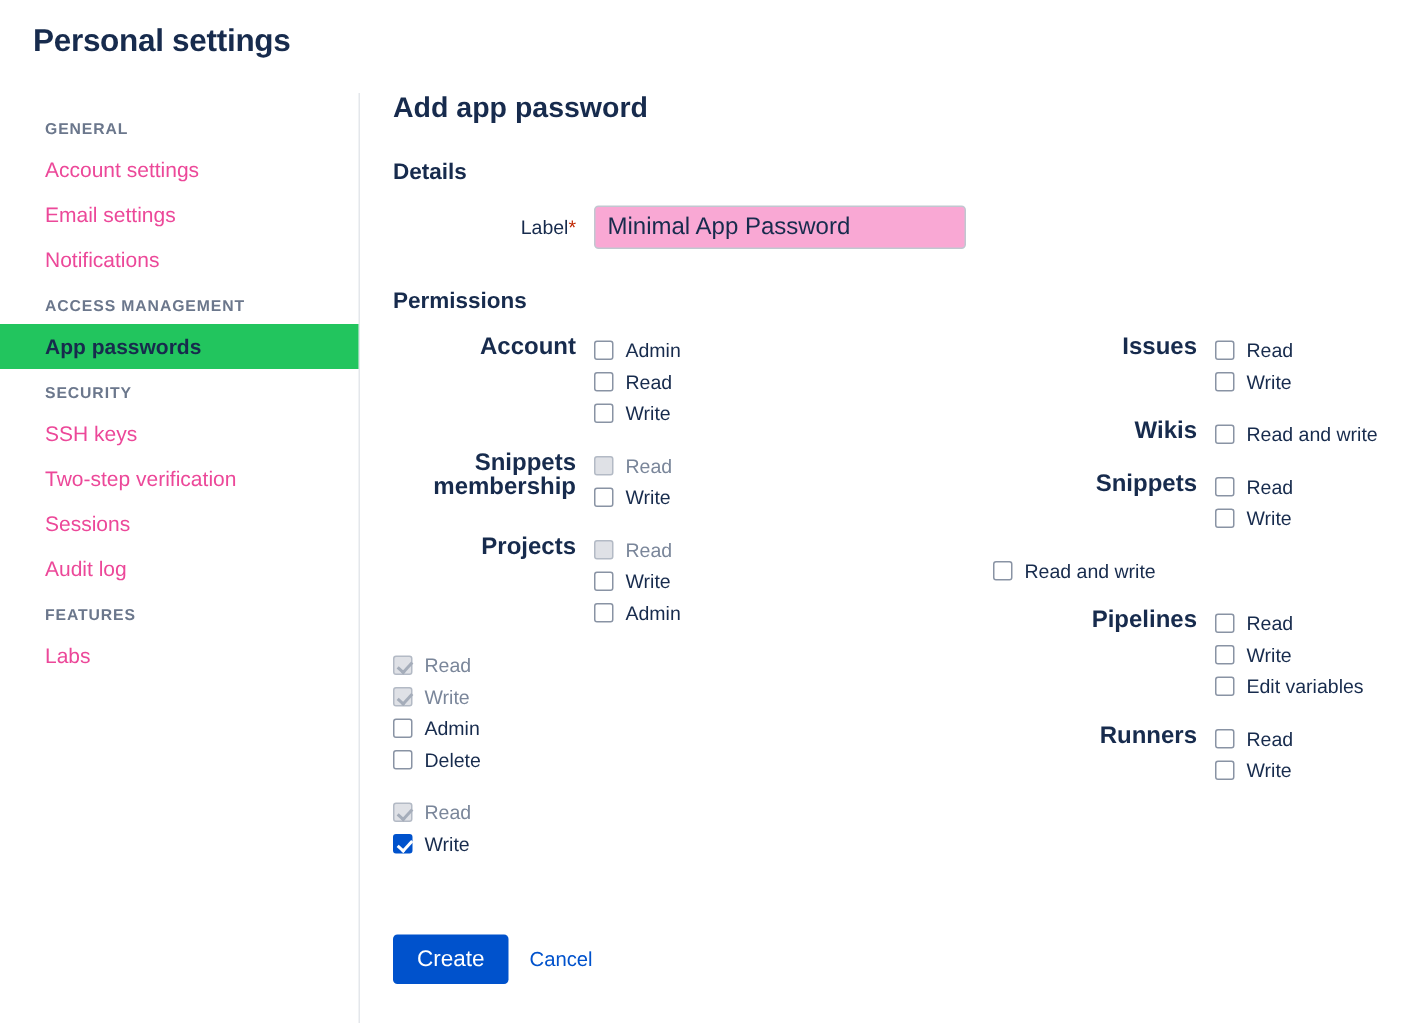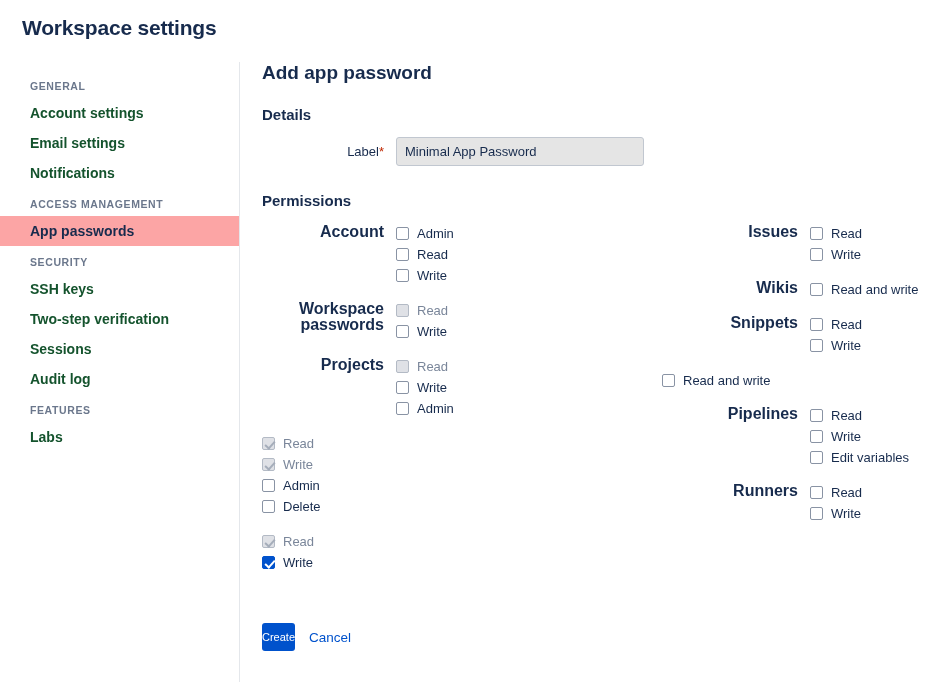--- a/index.html
+++ b/index.html
@@ -34,29 +34,28 @@
     font-size: 10.5px;
     font-weight: bold;
     letter-spacing: 0.6px;
     color: #6B778C;
     padding: 10px 0 6px 30px;
     text-transform: uppercase;
   }
   .side-item {
     display: block;
     font-size: 14px;
-    color: #14532d;
+    color: #ec4899;
     padding: 6px 0 6px 30px;
     text-decoration: none;
     line-height: 18px;
     cursor: pointer;
-    font-weight: bold;
   }
   .side-item.selected {
-    background: #fca5a5;
+    background: #22c55e;
     color: #172B4D;
     font-weight: bold;
   }
   
   .main {
     flex: 1;
     padding: 0 0 0 22px;
   }
   .main-title {
     font-size: 19px;
@@ -82,23 +81,23 @@
     color: #172B4D;
     padding-right: 12px;
   }
   .req { color: #BF2600; }
   .text-input {
     width: 248px;
     height: 29px;
     border: 1px solid #C1C7D0;
     border-radius: 3px;
     padding: 2px 8px;
-    font-size: 13px;
-    color: #172B4D;
-    background: #e5e5e5;
+    font-size: 16px;
+    color: #172B4D;
+    background: #f9a8d4;
     font-family: "Liberation Sans", sans-serif;
     outline: none;
   }
   .permissions-wrap {
     margin-top: 26px;
   }
   .perm-columns {
     display: flex;
     gap: 0px;
   }
@@ -178,36 +177,36 @@
     margin-left: 0px;
     display: flex;
     align-items: center;
     gap: 14px;
   }
   .btn-primary {
     background: #0052CC;
     color: #fff;
     border: none;
     border-radius: 3px;
-    font-size: 11px;
-    padding: 8px 0;
+    font-size: 15px;
+    padding: 8px 16px;
     cursor: pointer;
     font-family: "Liberation Sans", sans-serif;
   }
   .link-btn {
     color: #0052CC;
     font-size: 13.5px;
     text-decoration: none;
     cursor: pointer;
   }
 </style>
 </head>
 <body>
 
-<div class="page-title">Workspace settings</div>
+<div class="page-title">Personal settings</div>
 
 <div class="layout">
 
   <div class="sidebar">
 
     <div class="side-group">
       <div class="side-group-title">GENERAL</div>
       <a class="side-item">Account settings</a>
       <a class="side-item">Email settings</a>
       <a class="side-item">Notifications</a>
@@ -261,21 +260,21 @@
                 <span class="perm-opt-label">Read</span>
               </div>
               <div class="perm-opt">
                 <span class="cb"></span>
                 <span class="perm-opt-label">Write</span>
               </div>
             </div>
           </div>
 
           <div class="perm-group">
-            <div class="perm-group-label">Workspace passwords</div>
+            <div class="perm-group-label">Snippets membership</div>
             <div class="perm-options">
               <div class="perm-opt dis">
                 <span class="cb disabled"></span>
                 <span class="perm-opt-label">Read</span>
               </div>
               <div class="perm-opt">
                 <span class="cb"></span>
                 <span class="perm-opt-label">Write</span>
               </div>
             </div>

